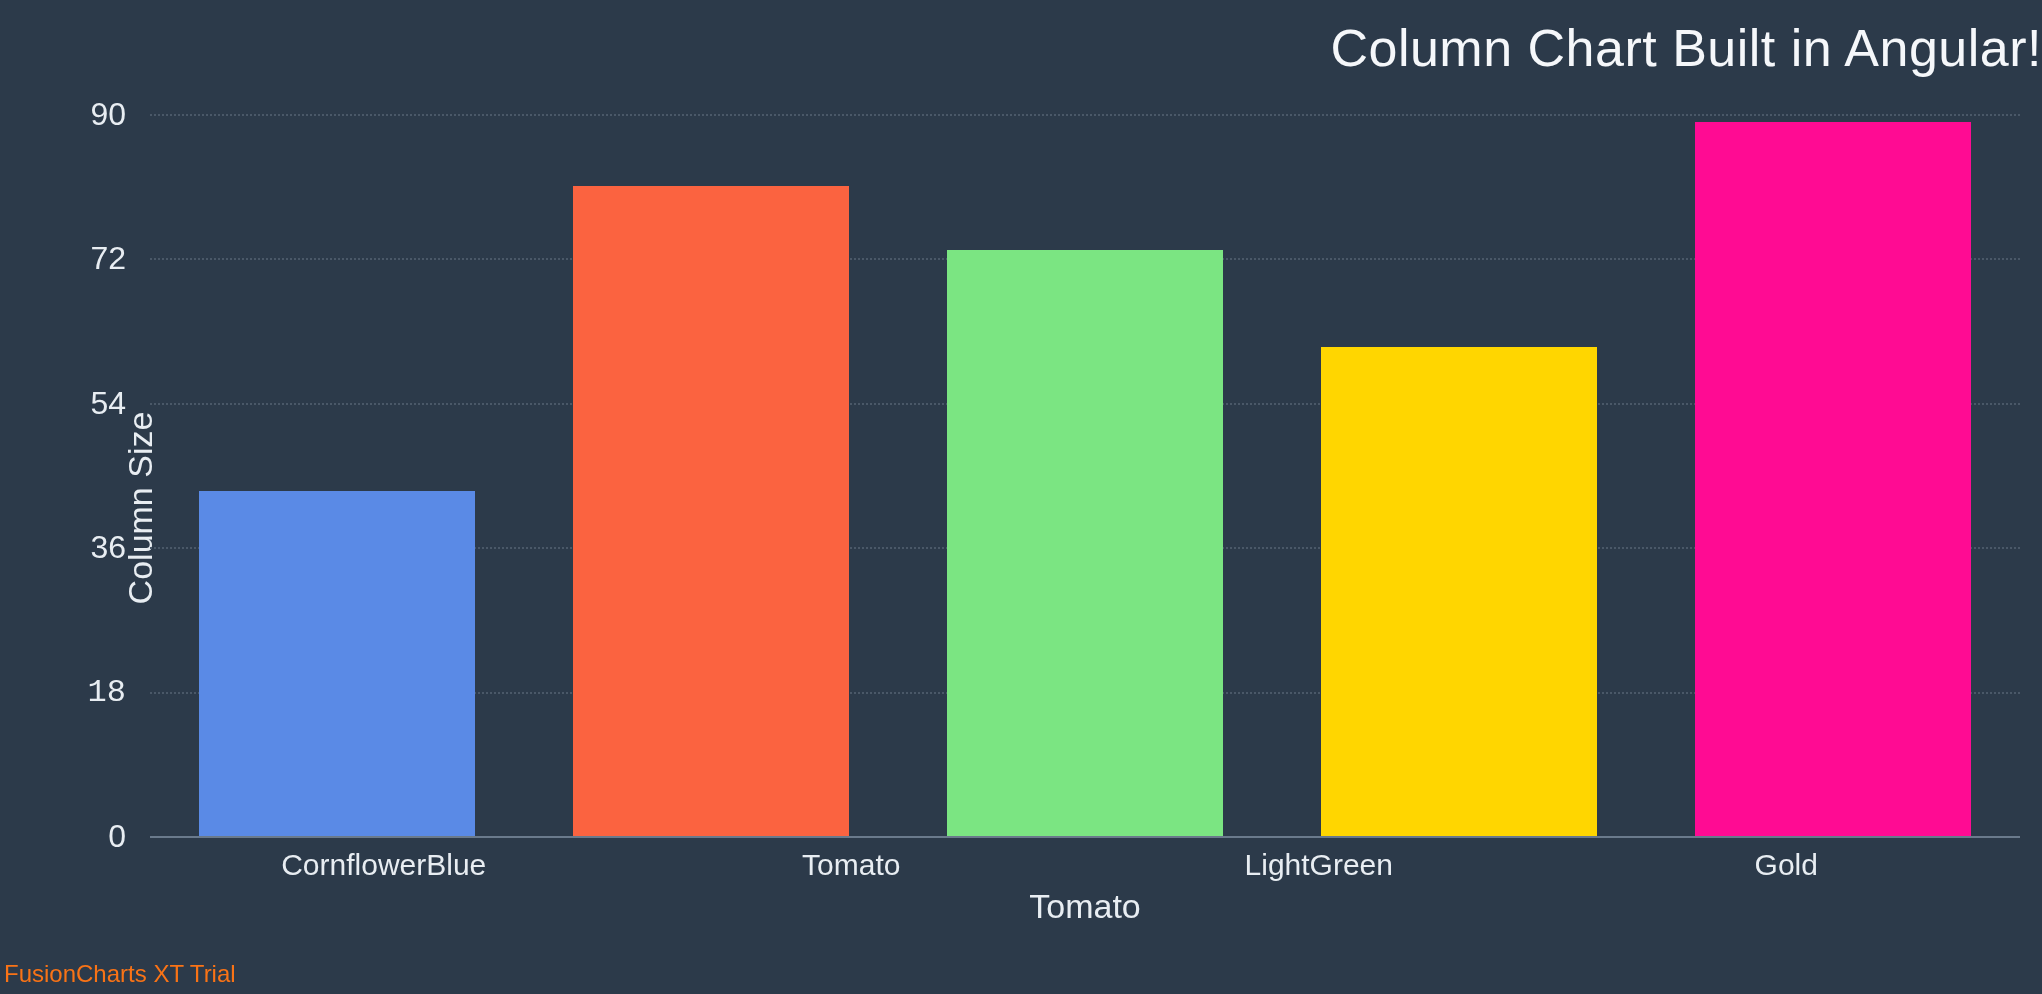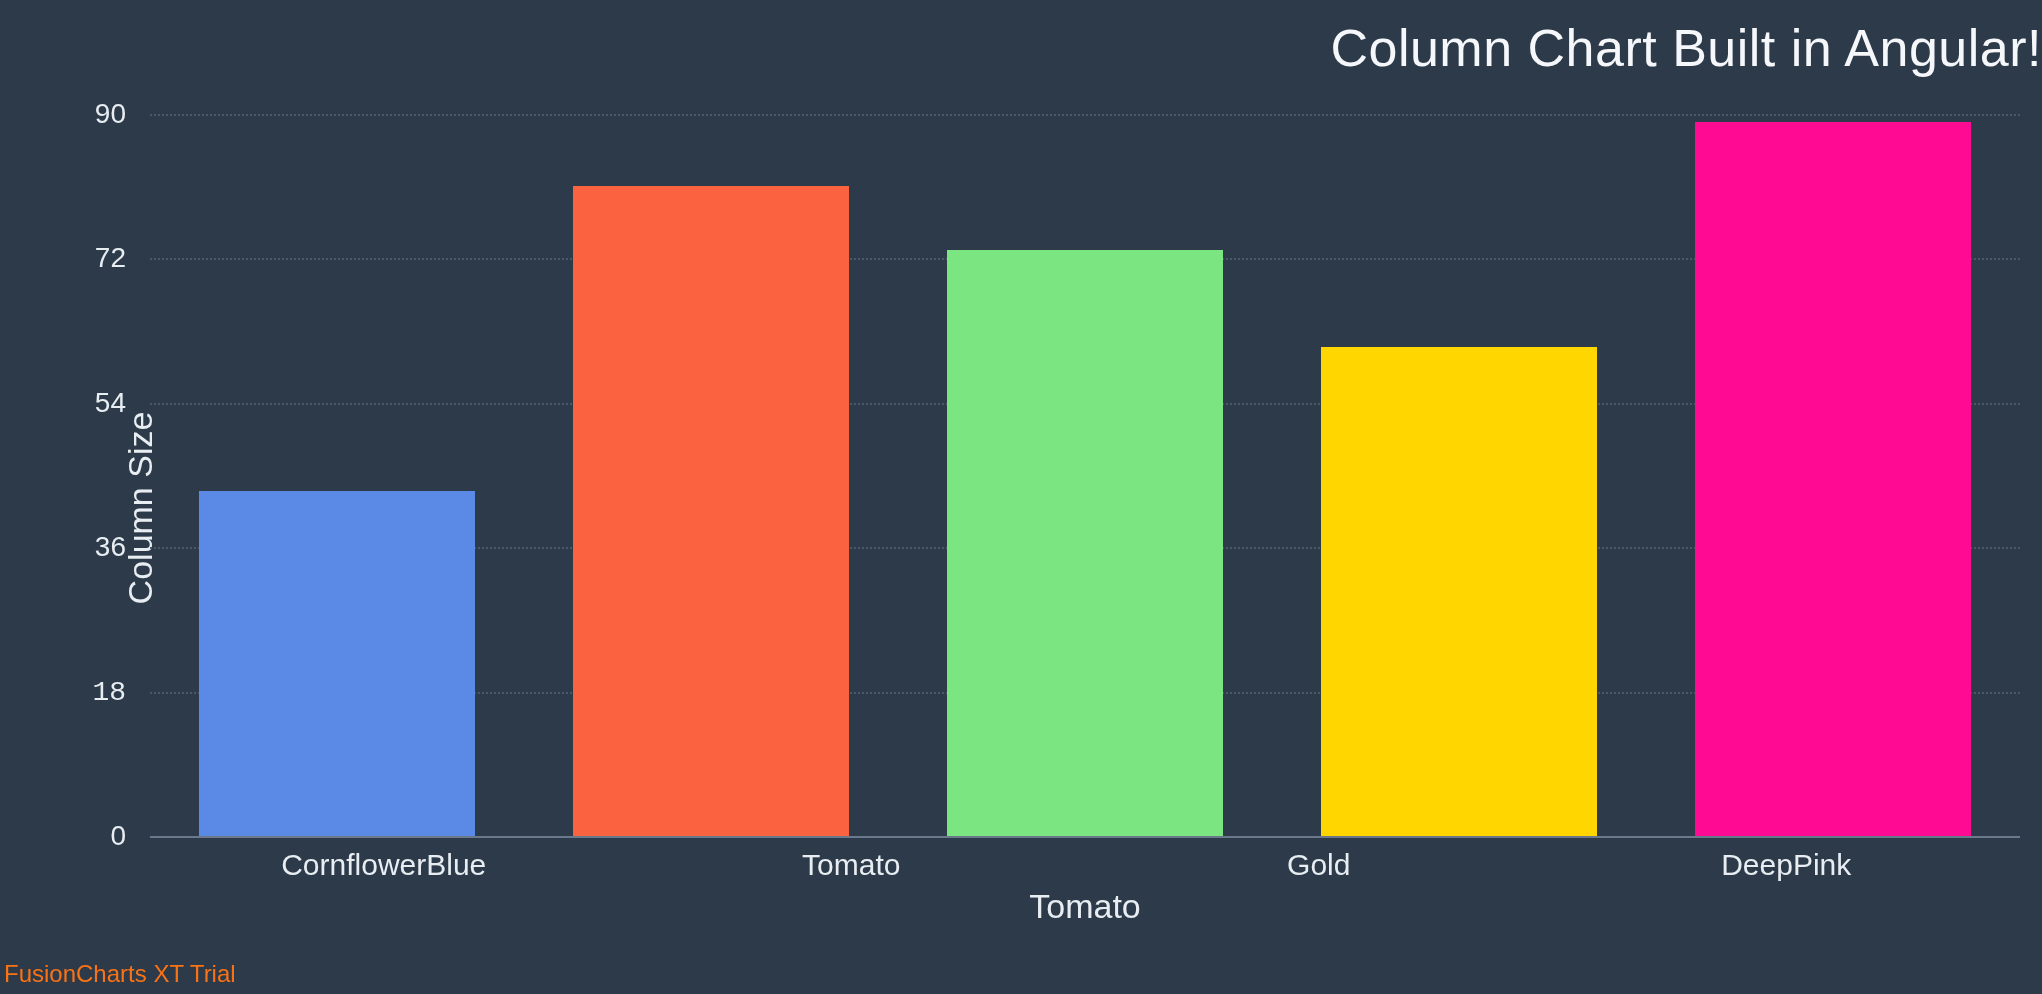--- a/index.html
+++ b/index.html
@@ -49,21 +49,21 @@
     position: absolute;
     left: 0; right: 0;
     border-top: 2px dotted #4a5868;
     height: 0;
   }
   .ytick {
     position: absolute;
     right: 100%;
     padding-right: 24px;
     transform: translateY(-50%);
-    font-size: 28px;
+    font-size: 32px;
     font-weight: 300;
     color: #e8edf2;
     white-space: nowrap;
     margin-left: 10px;
   }
   .bars {
     position: absolute;
     left: 0; right: 0; bottom: 0; top: 0;
     display: flex;
     align-items: flex-end;
@@ -149,19 +149,19 @@
         </div>
         <div class="bar-slot">
           <div class="bar" style="height: 98.8889%; background: rgb(255, 11, 147);"></div>
         </div>
       </div>
   </div>
 
   <div class="xaxis" id="xaxis">
       <div class="xtick">CornflowerBlue</div>
       <div class="xtick">Tomato</div>
+      <div class="xtick">LightGreen</div>
       <div class="xtick">Gold</div>
-      <div class="xtick">DeepPink</div>
     </div>
   <div class="xaxis-label">Tomato</div>
 </div>
 
 <div class="watermark">FusionCharts XT Trial</div>
 
 </body></html>

